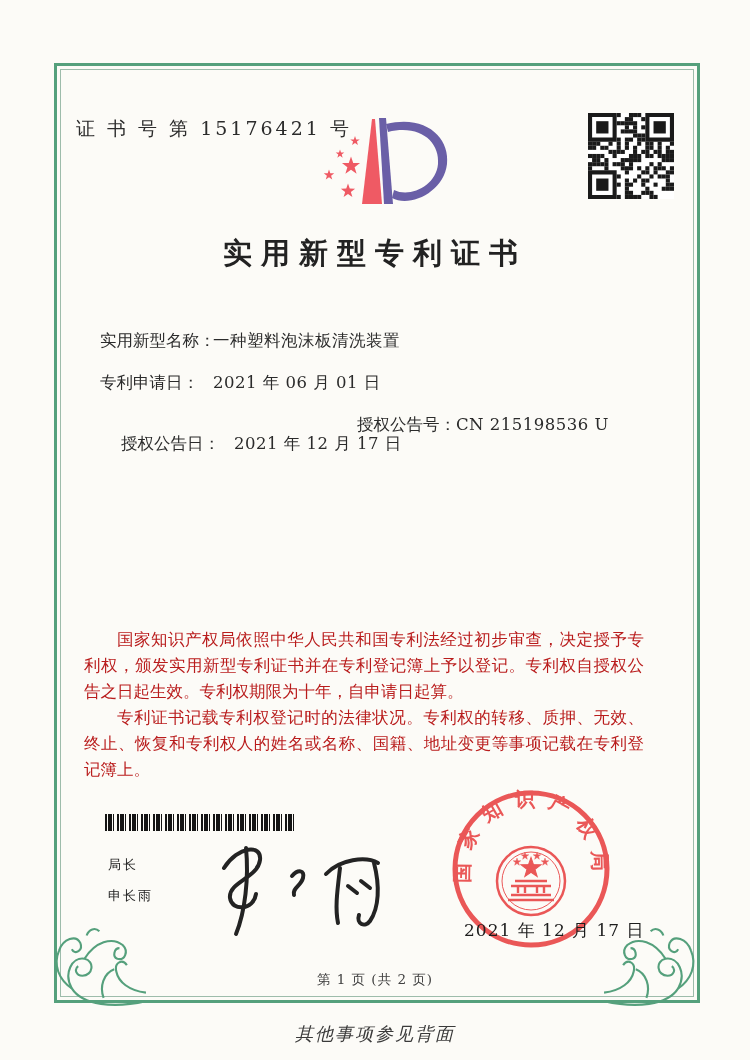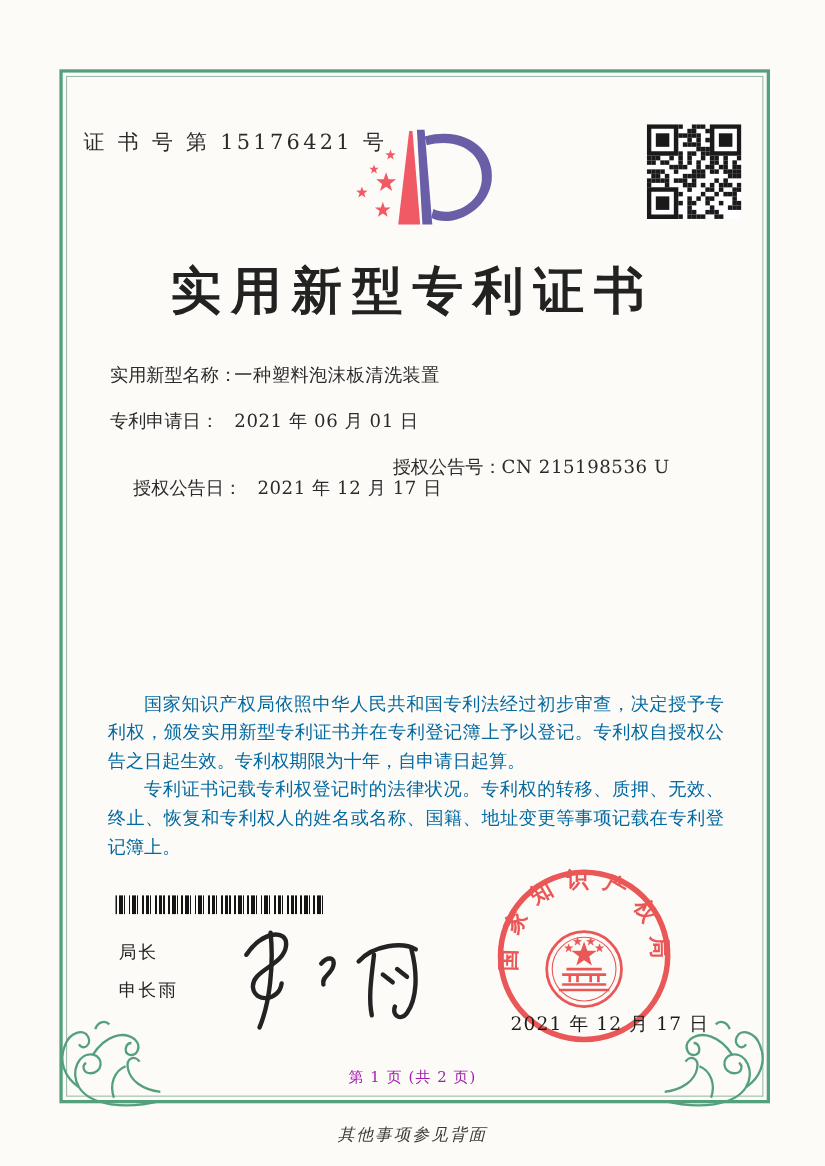--- a/index.html
+++ b/index.html
@@ -8,44 +8,44 @@
 
   .frame-outer { position:absolute; left:54px; top:63px; width:646px; height:940px; border:3px solid #55a07c; }
   .frame-inner { position:absolute; left:60px; top:69px; width:634px; height:928px; border:1px solid #9dbcab; }
 
   .cert-no { position:absolute; left:76px; top:116px; font-size:19px; letter-spacing:3px; white-space:pre; }
 
   .logo { position:absolute; left:298px; top:110px; width:162px; height:110px; }
   .qr { position:absolute; left:588px; top:113px; width:86px; height:86px; background:#fff; }
   .qr svg { width:100%; height:100%; }
 
-  .title { position:absolute; left:0; top:234px; width:100%; text-align:center; font-size:46px; font-weight:600; letter-spacing:9px; color:#222; }
+  .title { position:absolute; left:0; top:234px; width:100%; text-align:center; font-size:29px; font-weight:600; letter-spacing:9px; color:#222; }
 
   .fields { position:absolute; left:100px; top:330px; width:560px; font-size:16.5px; }
   .frow { height:42px; white-space:pre; position:relative; }
   .frow .lbl { display:inline-block; width:113px; white-space:pre; }
   .frow .val { letter-spacing:0.5px;margin-top:45px; }
   .pair2 { position:absolute; left:257px; top:0; white-space:pre; }
 
-  .paras { position:absolute; left:98px; top:627px; width:560px; font-size:16.5px; line-height:26px; color:#0369a1; }
+  .paras { position:absolute; left:84px; top:627px; width:560px; font-size:16.5px; line-height:26px; color:#b91c1c; }
   .paras p { text-indent:2em; text-align:justify; }
 
   .barcode { position:absolute; left:105px; top:814px; width:191px; height:17px;
     background:repeating-linear-gradient(90deg,#141414 0 1.6px,transparent 1.6px 3.4px,#141414 3.4px 6.6px,transparent 6.6px 7.6px,#141414 7.6px 8.6px,transparent 8.6px 12px); }
 
-  .director { position:absolute; left:108px; top:856px; font-size:16px; letter-spacing:2px; color:#222;font-family:Liberation Serif, serif; }
+  .director { position:absolute; left:108px; top:856px; font-size:13px; letter-spacing:2px; color:#222;font-family:Liberation Serif, serif; }
   .director div { margin-bottom:13px; }
 
   .signature { position:absolute; left:208px; top:838px; width:195px; height:100px; }
 
   .seal { position:absolute; left:446px; top:784px; width:170px; height:170px; opacity:0.93; }
   .seal-date { position:absolute; left:464px; top:919px; font-size:17px; letter-spacing:1px; color:#1d1d1d; white-space:pre; }
 
-  .page-info { position:absolute; left:0; top:971px; width:100%; text-align:center; font-size:13.5px; letter-spacing:1px; color:#a21caf; }
-  .footer-note { position:absolute; left:0; top:1022px; width:100%; text-align:center; font-size:15px; letter-spacing:2px; color:#3a3a3a; font-style:italic; }
+  .page-info { position:absolute; left:0; top:971px; width:100%; text-align:center; font-size:13.5px; letter-spacing:1px; color:#404040; }
+  .footer-note { position:absolute; left:0; top:1022px; width:100%; text-align:center; font-size:18px; letter-spacing:2px; color:#3a3a3a; font-style:italic; }
 
   .corner { position:absolute; width:106px; height:90px; }
   .corner.left { left:40px; top:927px; }
   .corner.right { left:604px; top:927px; transform:scaleX(-1); }
 </style>
 </head>
 <body>
 
 <svg width="0" height="0" style="position:absolute" aria-hidden="true">
   <defs>

